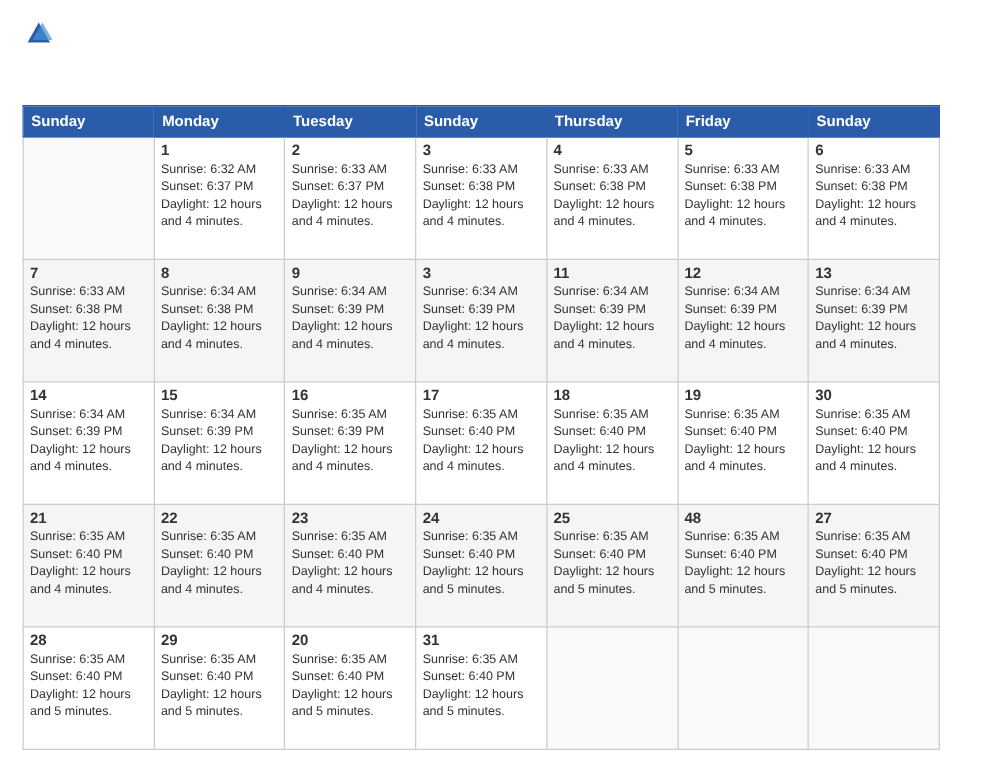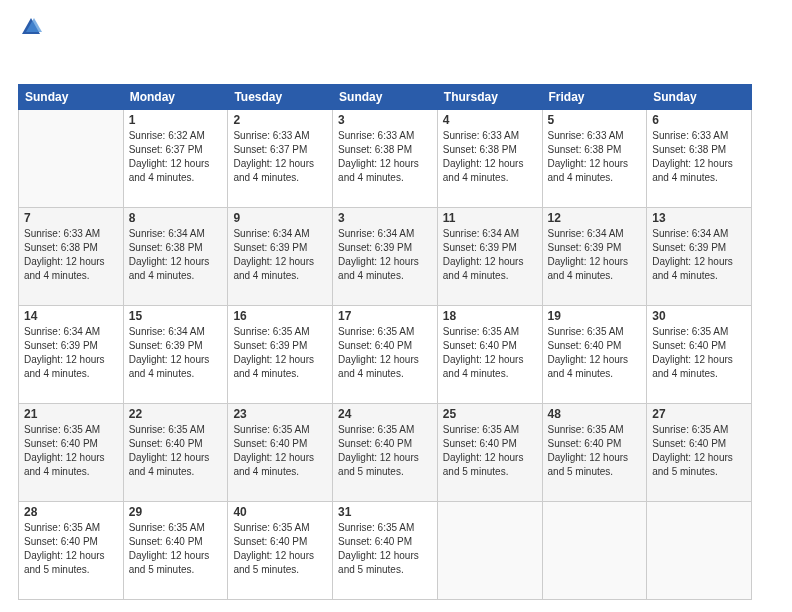--- a/index.html
+++ b/index.html
@@ -256,21 +256,21 @@
         <tr>
           <td>
             <span class="day-number">28</span>
             <div class="day-info">Sunrise: 6:35 AM<br>Sunset: 6:40 PM<br>Daylight: 12 hours<br>and 5 minutes.</div>
           </td>
           <td>
             <span class="day-number">29</span>
             <div class="day-info">Sunrise: 6:35 AM<br>Sunset: 6:40 PM<br>Daylight: 12 hours<br>and 5 minutes.</div>
           </td>
           <td>
-            <span class="day-number">40</span>
+            <span class="day-number">20</span>
             <div class="day-info">Sunrise: 6:35 AM<br>Sunset: 6:40 PM<br>Daylight: 12 hours<br>and 5 minutes.</div>
           </td>
           <td>
             <span class="day-number">31</span>
             <div class="day-info">Sunrise: 6:35 AM<br>Sunset: 6:40 PM<br>Daylight: 12 hours<br>and 5 minutes.</div>
           </td>
           <td class="empty"></td>
           <td class="empty"></td>
           <td class="empty"></td>
         </tr>

